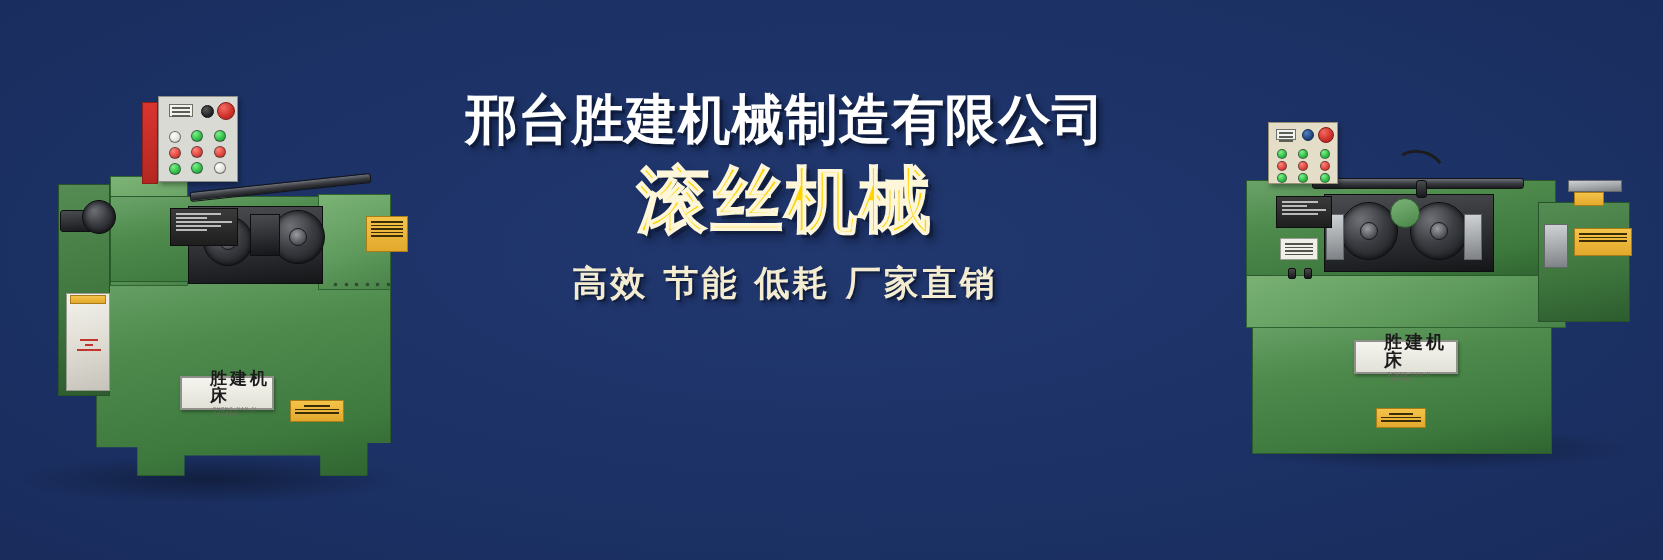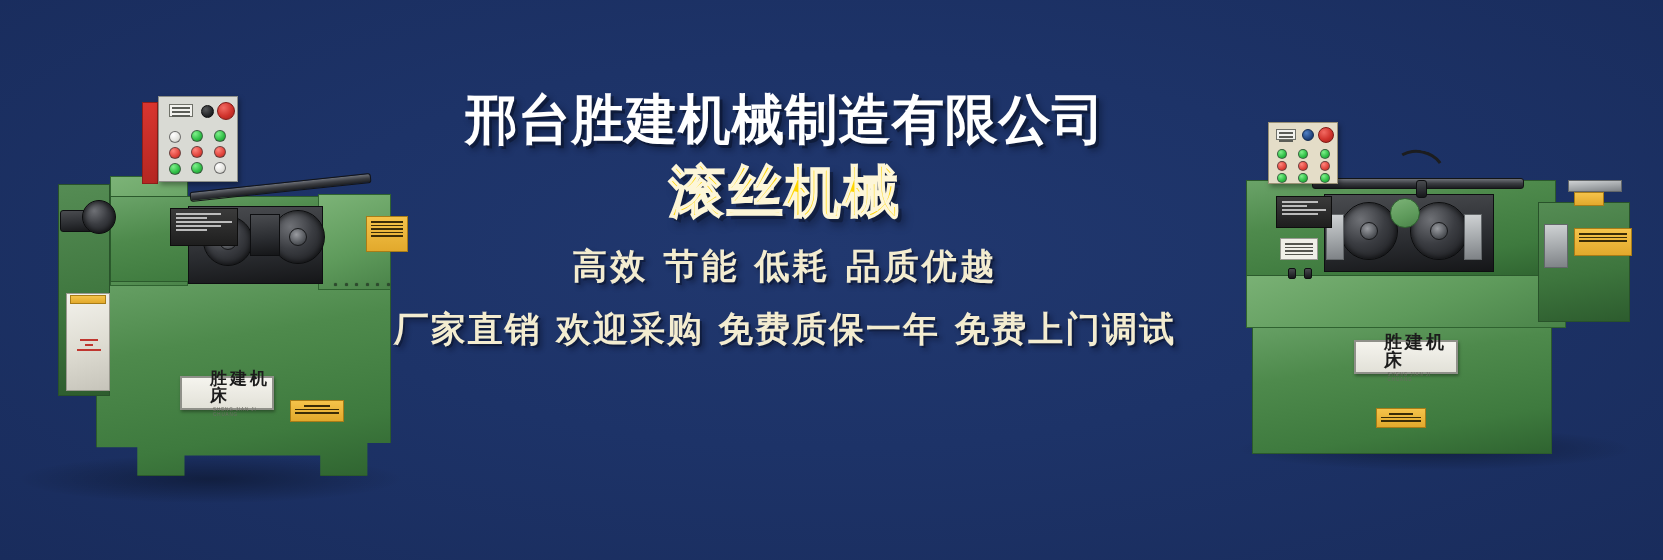--- a/index.html
+++ b/index.html
@@ -46,21 +46,21 @@
   .slogan-row {
     margin-top: 14px;
     display: flex;
     justify-content: center;
     align-items: baseline;
     gap: 108px;
     white-space: nowrap;
   }
 
   .slogan-main {
-    font-size: 56px;
+    font-size: 72px;
     font-weight: bold;
     color: #ffd500;
     letter-spacing: 2px;
     line-height: 1.05;
     font-family: "DejaVu Sans", "Liberation Sans", sans-serif;
     -webkit-text-stroke: 1.5px #fdf6d8;
     text-shadow:
       4px 4px 0 rgba(12,22,48,0.55),
       6px 7px 8px rgba(6,12,30,0.5);
   }
@@ -415,23 +415,22 @@
     </div>
   </div>
 
   <div class="text-block">
     <div class="company-name">邢台胜建机械制造有限公司</div>
 
     <div class="slogan-row">
       <span class="slogan-main">滚丝机械</span>
     </div>
 
-    <div class="sub-line-1">高效  节能  低耗  品质优越</div>
-
-    <div class="sub-line-2">厂家直销  欢迎采购  免费质保一年  免费上门调试</div>
+    <div class="sub-line-1">高效  节能  低耗  厂家直销</div>
+
   </div>
 
   <div class="shadow-under" style="left:1240px; top:428px; width:390px; height:42px;"></div>
 
   <div class="machine machine-right">
 
     <div class="m-body" style="left:14px; top:200px; width:300px; height:136px;"></div>
 
     <div class="m-body-light" style="left:8px; top:148px; width:320px; height:62px;"></div>
 

